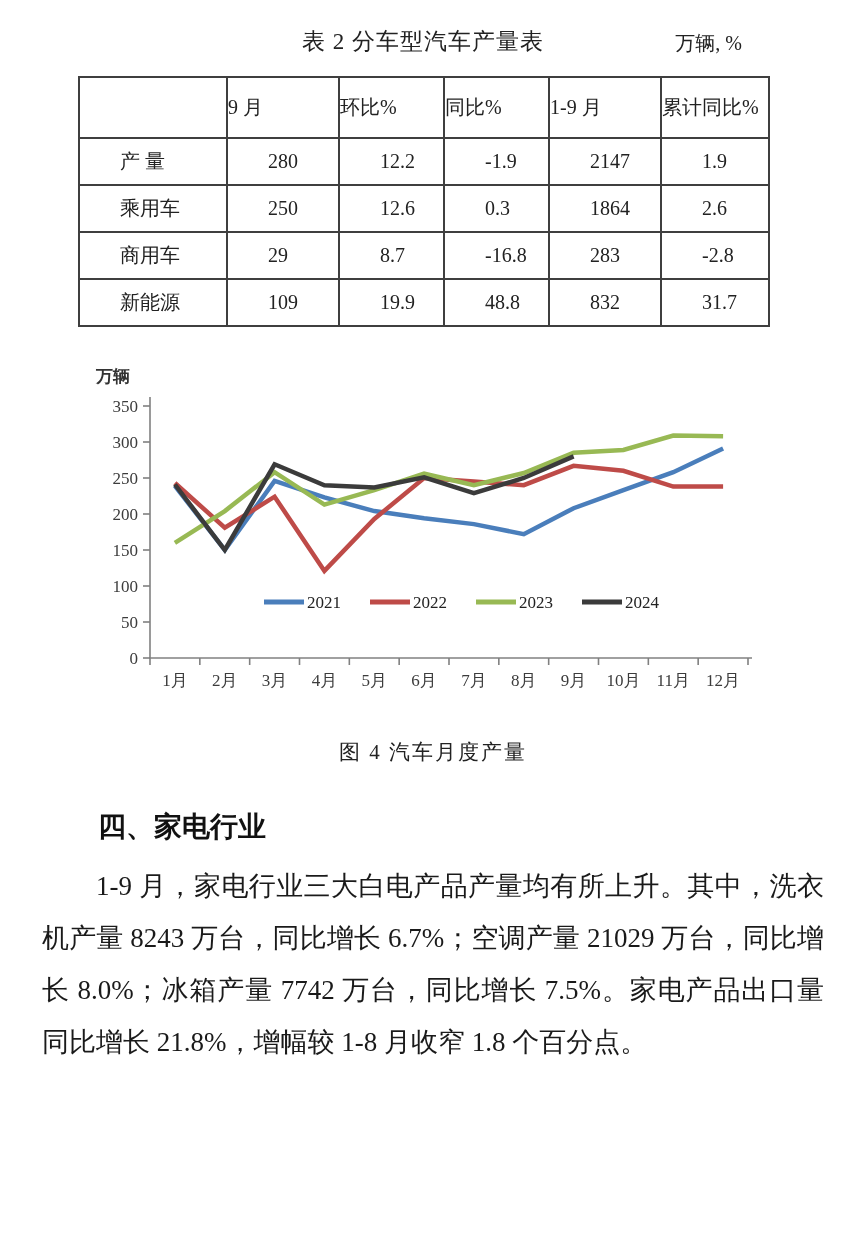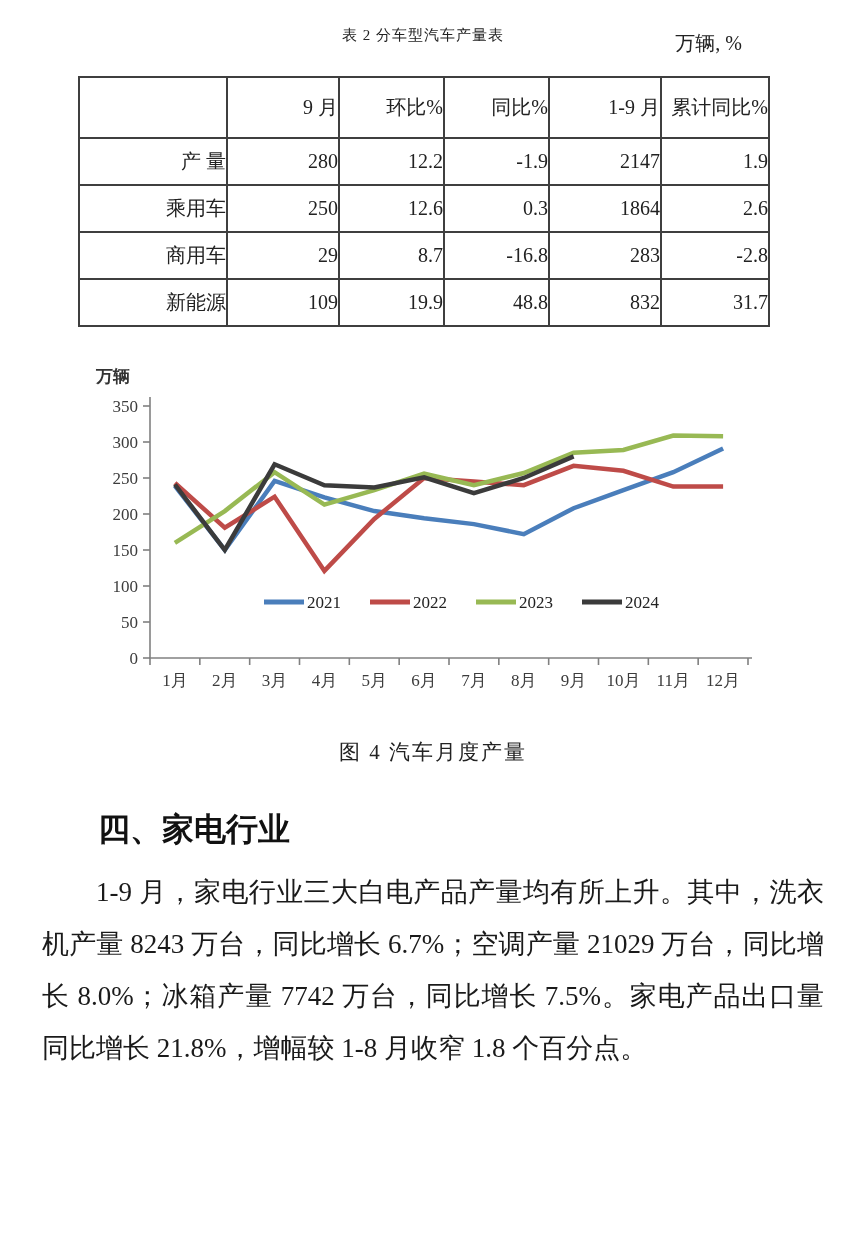--- a/index.html
+++ b/index.html
@@ -8,49 +8,49 @@
     width:866px; height:1239px; overflow:hidden; position:relative;
     font-family:"Liberation Serif","DejaVu Serif",serif;
     color:#1a1a1a;
   }
   .page { width:866px; height:1239px; }
 
   
   .tcap-row { position:relative; width:690px; margin:26px 0 0 78px; height:32px; }
   .tcap-title {
     position:absolute; left:0; right:0; text-align:center;
-    font-size:15px; letter-spacing:1px; color:#222;
+    font-size:23px; letter-spacing:1px; color:#222;
   }
   .tcap-unit {
     position:absolute; right:26px; top:4px; font-size:20px; color:#222;
   }
 
   
   table.vtable {
     width:690px; margin:18px 0 0 78px; border-collapse:collapse;
     table-layout:fixed; font-size:20px; color:#222;
   }
   table.vtable th, table.vtable td {
-    border:2px solid #3f3f3f; text-align:right; vertical-align:middle;
+    border:2px solid #3f3f3f; text-align:left; vertical-align:middle;
     font-weight:normal; padding:0;
   }
   table.vtable thead th { height:61px; }
   table.vtable tbody td { height:47px;padding-left:40px; }
 
   
   .chart-block { margin:38px 0 15px 88px; width:690px; }
   .chart-ylabel { font-size:17px; font-weight:bold; color:#333; margin-left:8px; }
   svg.chart { display:block; margin-top:2px; }
   svg.chart text.tick { font-size:17px; fill:#3c3c3c; font-family:"Liberation Serif","DejaVu Serif",serif; }
   svg.chart text.legend { font-size:17px; fill:#222; font-family:"Liberation Serif","DejaVu Serif",serif; }
 
   .fig-caption { text-align:center; font-size:21px; color:#222; margin-top:48px; letter-spacing:2px; }
 
   .sec-heading {
-    margin:42px 0 0 98px; font-size:32px; font-weight:bold; color:#111;
+    margin:42px 0 0 98px; font-size:28px; font-weight:bold; color:#111;
     font-family:"Liberation Sans","DejaVu Sans",sans-serif;
   }
   p.body-para {
     margin:14px 42px 0 42px; font-size:27px; line-height:52px;
     text-align:justify; text-indent:2em; color:#1a1a1a;
   }
 </style>
 </head>
 <body>
 

